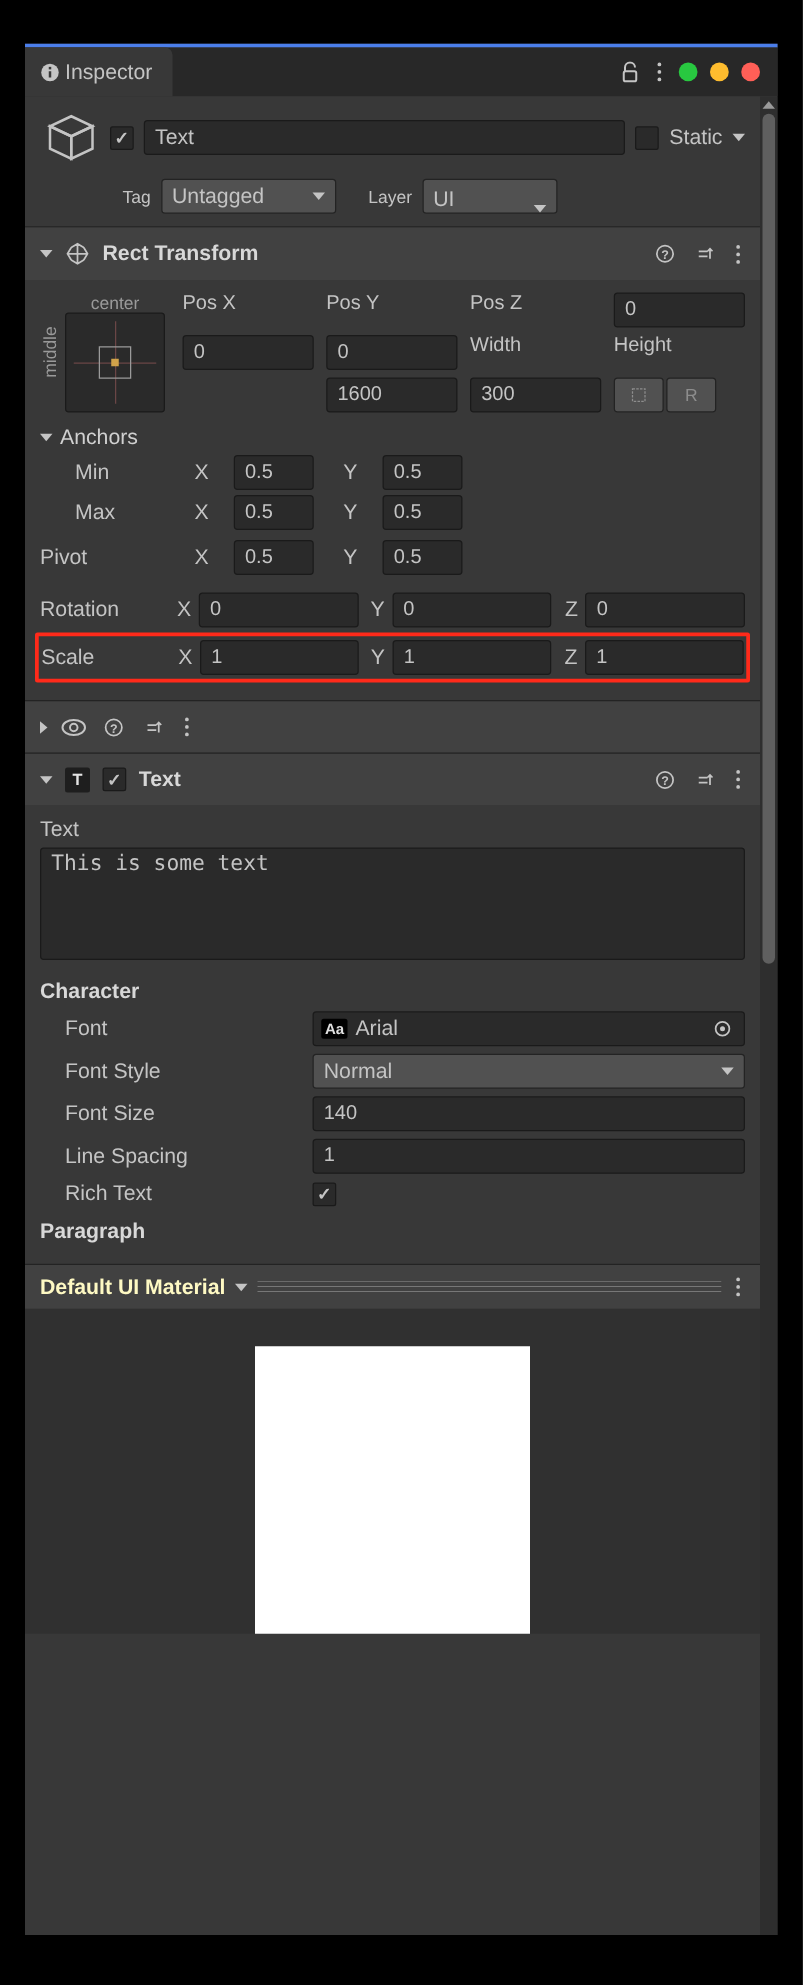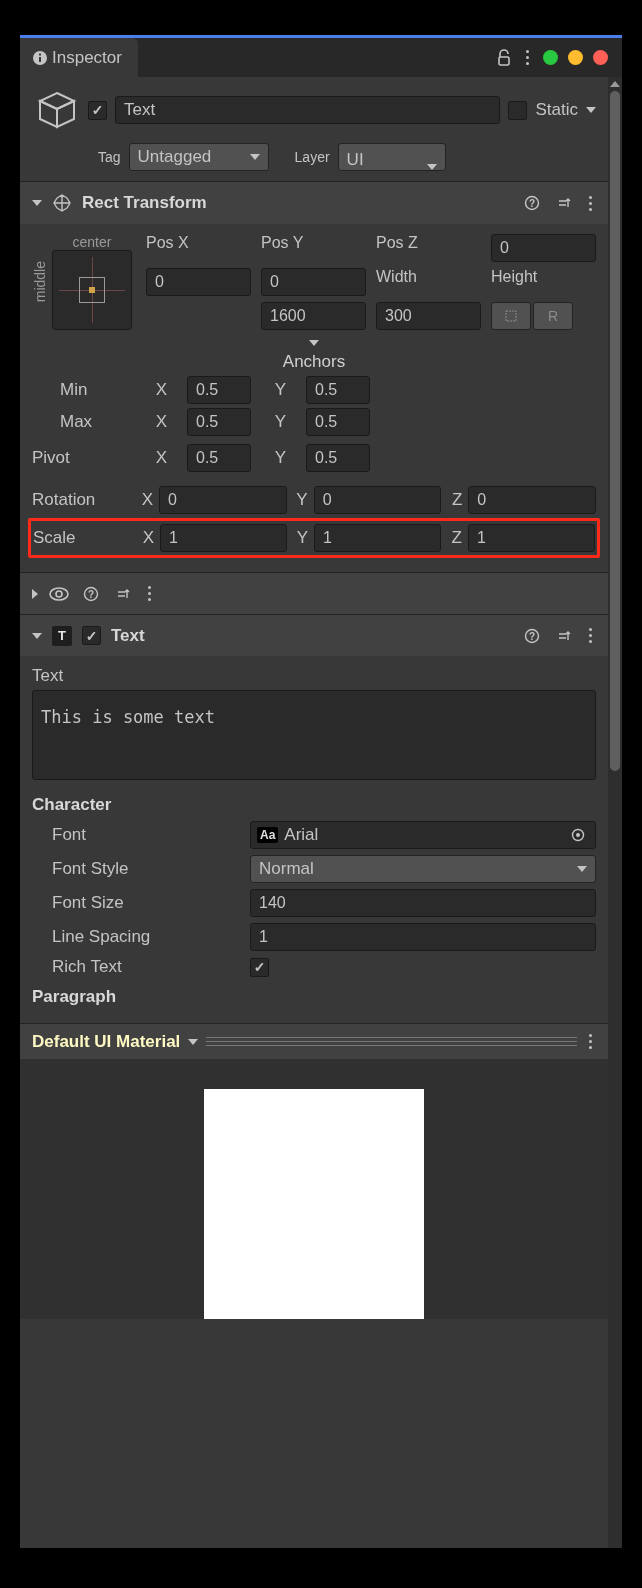--- a/index.html
+++ b/index.html
@@ -122,39 +122,39 @@
   .f-lbl{font-size:16px;color:#c4c4c4;}
   .numf{
     height:28px;background:#2a2a2a;border:1px solid #1a1a1a;border-radius:3px;
     color:#c4c4c4;padding:0 8px;font-size:16px;width:100%;
   }
   .btn-pair{display:flex;gap:2px;}
   .mini-btn{
     width:40px;height:28px;background:#515151;border:1px solid #232323;border-radius:3px;
     display:flex;align-items:center;justify-content:center;color:#8d8d8d;font-size:14px;
   }
-  .sec-lbl{color:#d0d0d0;margin:10px 0 4px 0;display:flex;align-items:center;gap:6px;flex-direction:column;}
+  .sec-lbl{color:#d0d0d0;margin:10px 0 4px 0;display:flex;align-items:center;gap:6px;}
   .xy-row{display:flex;align-items:center;gap:20px;margin:4px 0;}
   .xy-row .k{width:100px;padding-left:28px;}
   .xy-row .ab{width:15px;text-align:right;}
   .xy-row .numf{width:64px;}
   .xyz-row{display:flex;align-items:center;gap:6px;margin:4px 0;}
   .xyz-row .k{width:100px;}
   .xyz-row .ab{width:15px;text-align:right;}
   .xyz-row .numf{flex:1;min-width:0;}
   .highlight-scale{
     border:3px solid #ff2a1a;border-radius:2px;
     padding:3px 2px;margin:2px -4px;
   }
   
   .prop-row{display:flex;align-items:center;margin:6px 0;gap:8px;}
   .prop-row .pl{width:210px;padding-left:20px;}
   .textarea{
     width:100%;height:90px;background:#2a2a2a;border:1px solid #1a1a1a;border-radius:3px;
-    color:#c4c4c4;font-size:17px;padding:16px 8px;resize:none;
+    color:#c4c4c4;font-size:17px;padding:2px 8px;resize:none;
   }
   .font-pick{
     flex:1;height:28px;background:#2a2a2a;border:1px solid #1a1a1a;border-radius:3px;
     display:flex;align-items:center;padding:0 6px;gap:6px;position:relative;
   }
   .aa-badge{font-size:12px;font-weight:bold;background:#000;color:#e0e0e0;padding:1px 3px;border-radius:2px;}
   .target-btn{
     width:22px;height:22px;margin-left:auto;display:flex;align-items:center;justify-content:center;
   }
   .sel{

